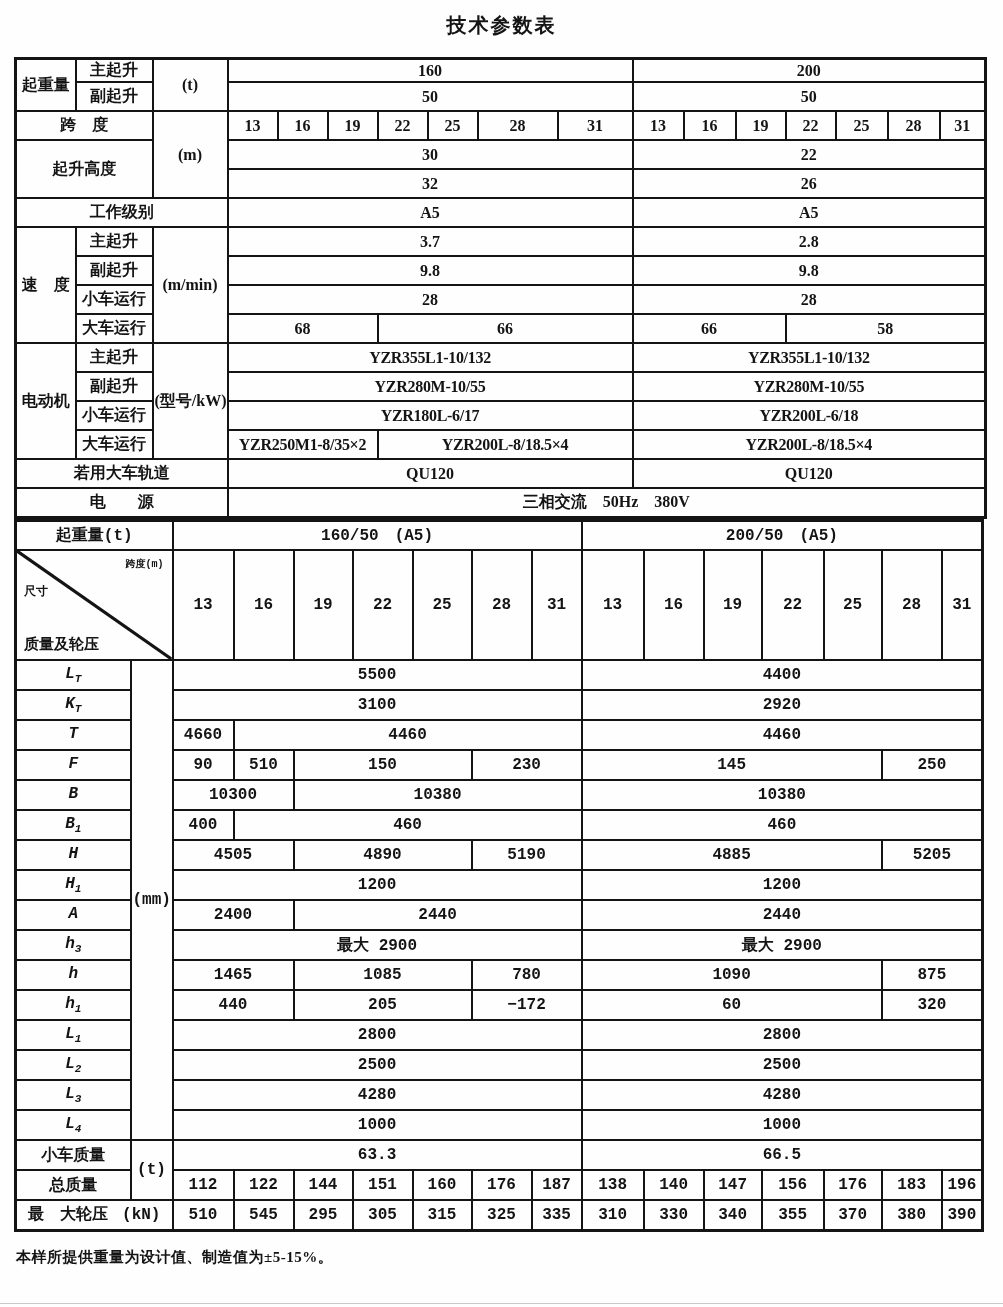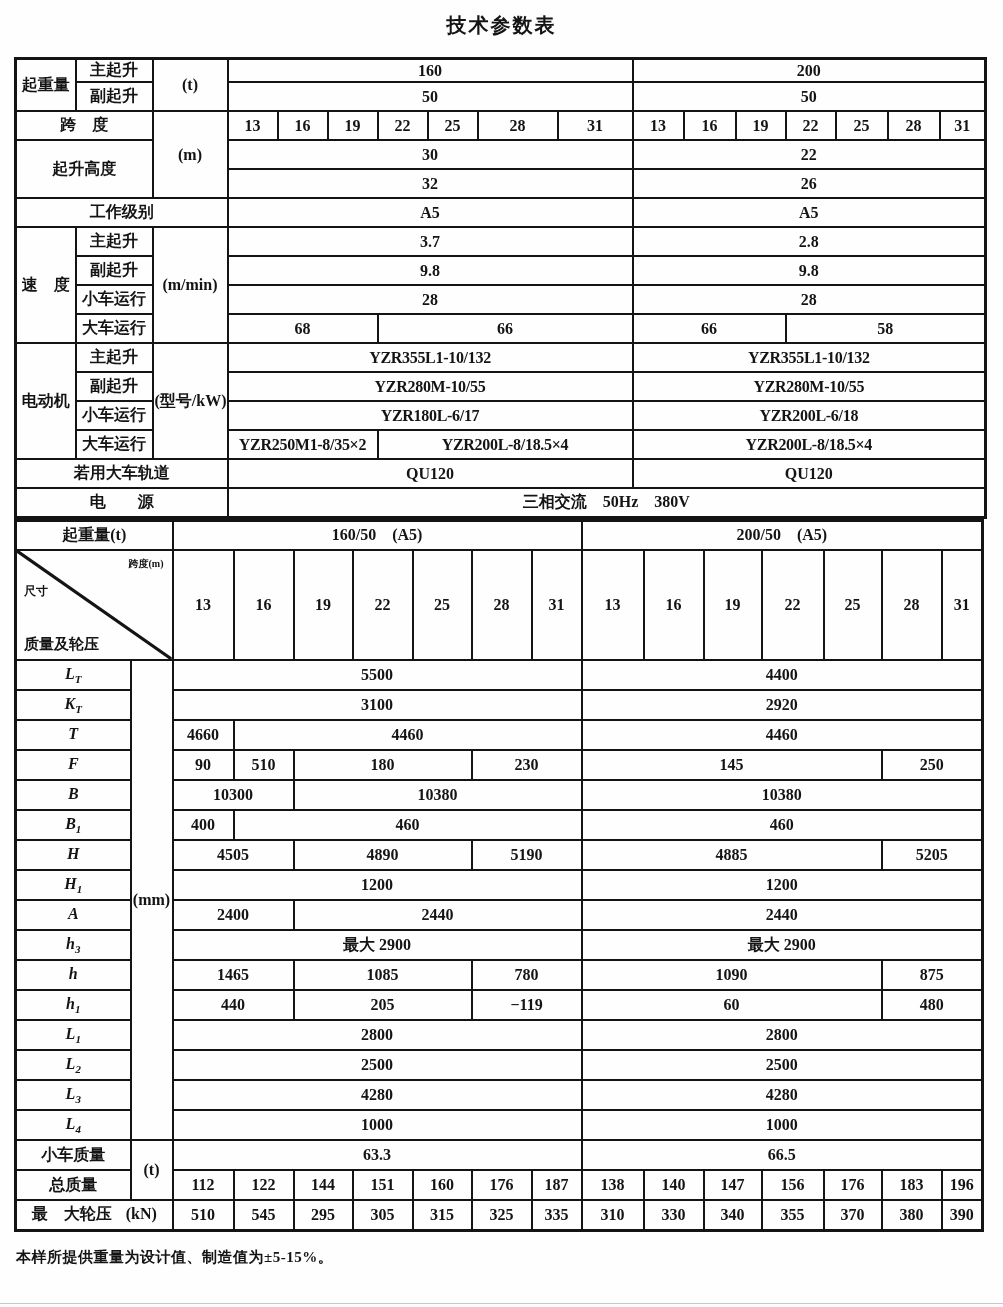--- a/index.html
+++ b/index.html
@@ -12,21 +12,21 @@
           padding:16px 0 12px 0;letter-spacing:2px;}
   table.t{border-collapse:collapse;table-layout:fixed;margin-left:14px;
           border:3px solid #141414;}
   table.t td{border:2px solid #141414;text-align:center;vertical-align:middle;
              font-size:16px;font-weight:bold;white-space:pre;overflow:hidden;
              padding:0 1px;}
   .t1{width:970px;}
   .t1 tr{height:29px;}
   .t1 tr.r1{height:21px;}
   .t2{width:967px;}
-  .t2 tr{height:30px;}
+  .t2 tr{height:30px;font-family:Liberation Mono, monospace;}
   .t2 tr.diagrow{height:77px;}
   td.unit{font-size:14px;}
   td.motor{font-size:15px;letter-spacing:-0.3px;}
   td.rowlab{font-style:italic;font-size:17px;}
   td.rowlab sub{font-size:11px;font-style:italic;}
   td.diagcell{position:relative;padding:0;}
   .diag-svg{position:absolute;left:0;top:0;width:100%;height:100%;}
   .dg-span{position:absolute;top:6px;right:8px;font-size:10px;font-weight:bold;}
   .dg-size{position:absolute;top:32px;left:7px;font-size:12px;font-weight:bold;}
   .dg-mass{position:absolute;bottom:5px;left:7px;font-size:15px;font-weight:bold;}
@@ -229,21 +229,21 @@
     <tr>
       <td class="rowlab"><span>T</span><sub></sub></td>
       <td colspan="1">4660</td>
       <td colspan="6">4460</td>
       <td colspan="7">4460</td>
     </tr>
     <tr>
       <td class="rowlab"><span>F</span><sub></sub></td>
       <td>90</td>
       <td>510</td>
-      <td colspan="3">180</td>
+      <td colspan="3">150</td>
       <td colspan="2">230</td>
       <td colspan="5">145</td>
       <td colspan="2">250</td>
     </tr>
     <tr>
       <td class="rowlab"><span>B</span><sub></sub></td>
       <td colspan="2">10300</td>
       <td colspan="5">10380</td>
       <td colspan="7">10380</td>
     </tr>
@@ -282,23 +282,23 @@
       <td colspan="2">1465</td>
       <td colspan="3">1085</td>
       <td colspan="2">780</td>
       <td colspan="5">1090</td>
       <td colspan="2">875</td>
     </tr>
     <tr>
       <td class="rowlab"><span>h</span><sub>1</sub></td>
       <td colspan="2">440</td>
       <td colspan="3">205</td>
-      <td colspan="2">−119</td>
+      <td colspan="2">−172</td>
       <td colspan="5">60</td>
-      <td colspan="2">480</td>
+      <td colspan="2">320</td>
     </tr>
     <tr>
       <td class="rowlab"><span>L</span><sub>1</sub></td>
       <td colspan="7">2800</td>
       <td colspan="7">2800</td>
     </tr>
     <tr>
       <td class="rowlab"><span>L</span><sub>2</sub></td>
       <td colspan="7">2500</td>
       <td colspan="7">2500</td>

